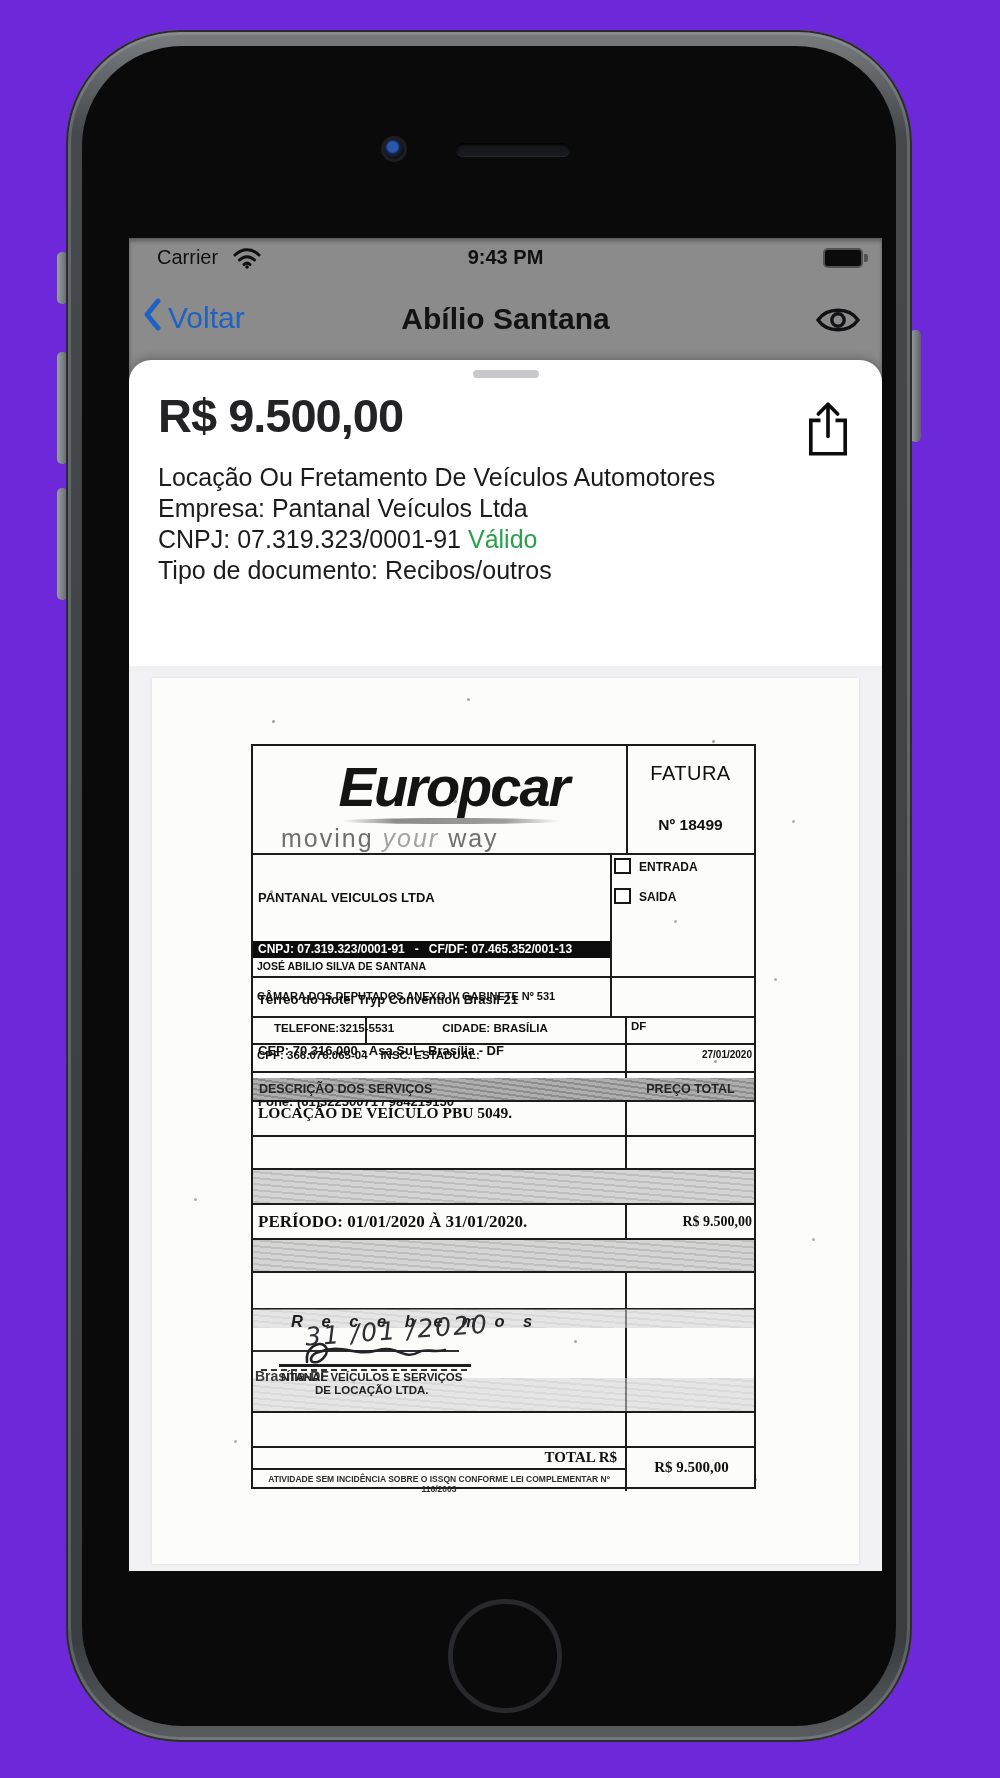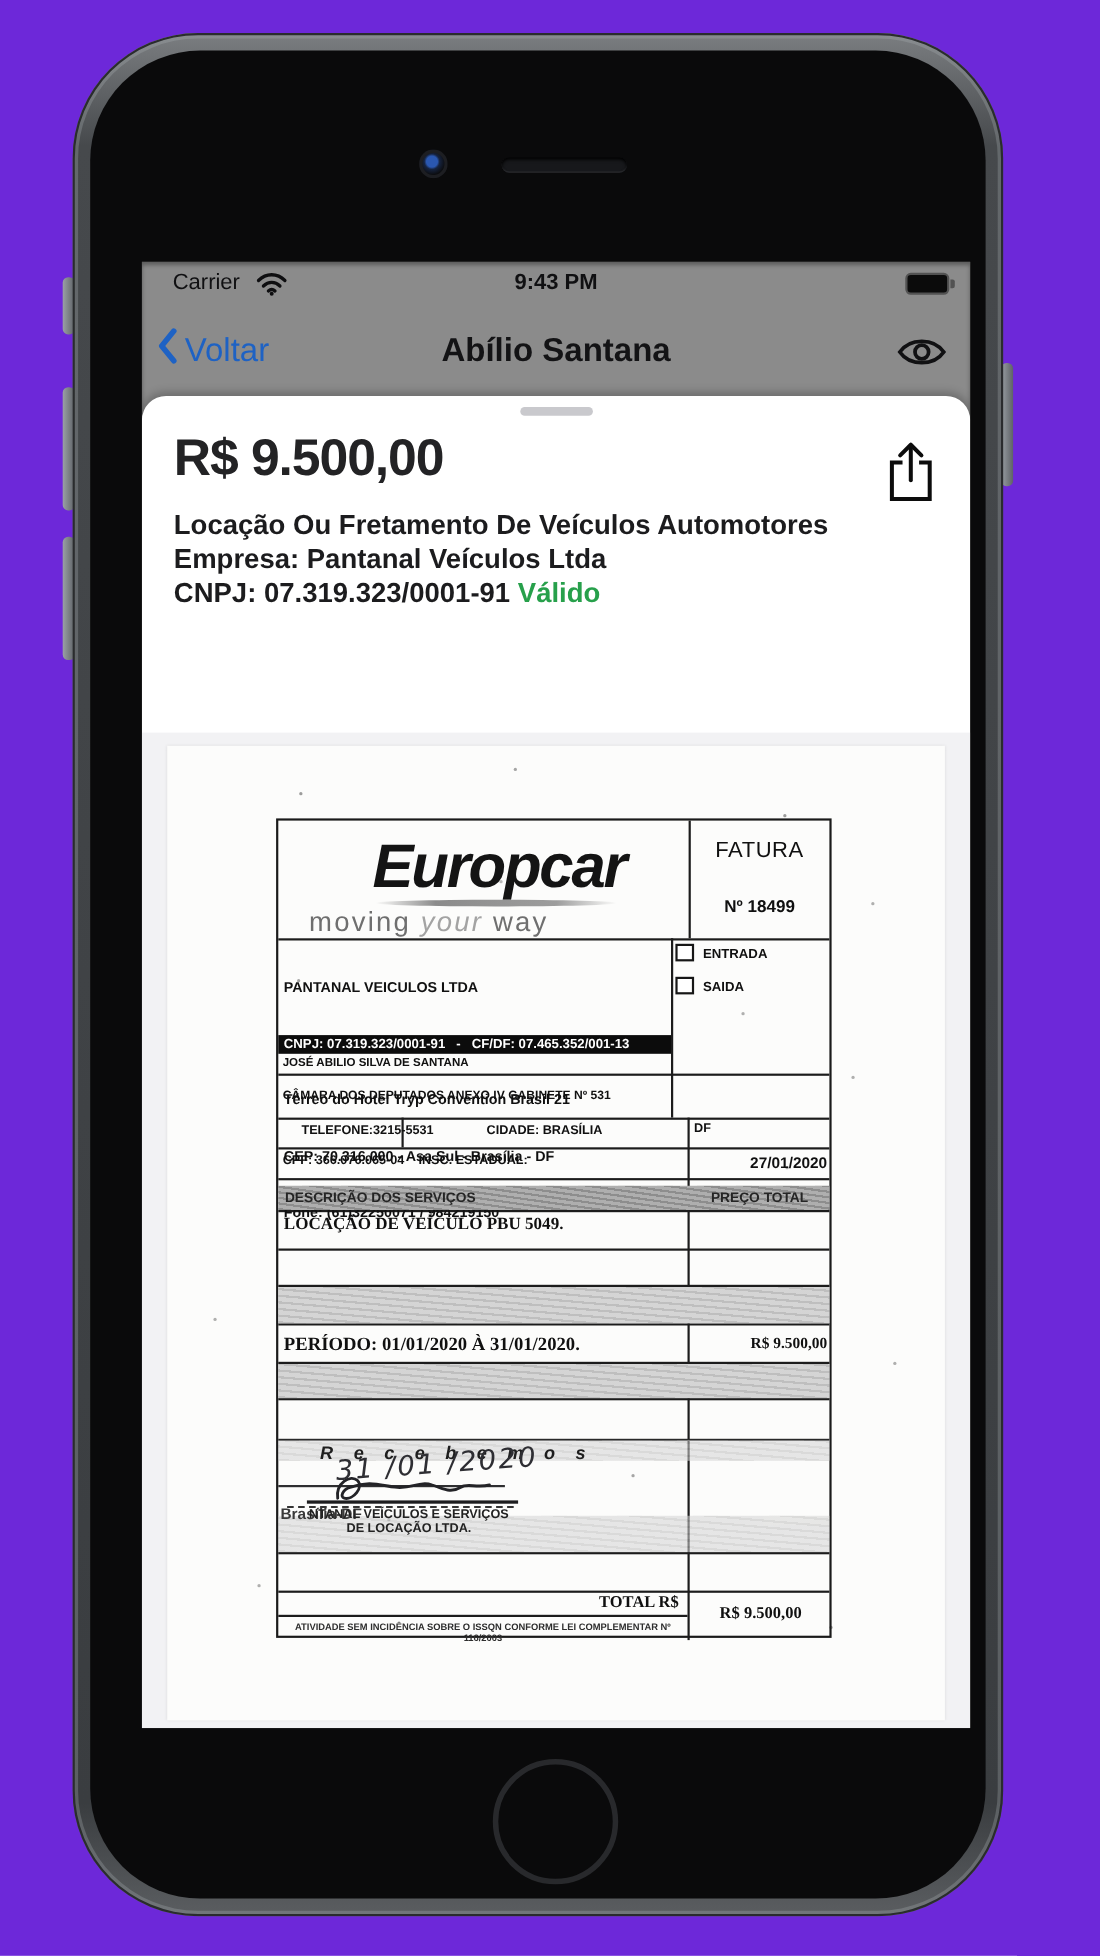--- a/index.html
+++ b/index.html
@@ -36,21 +36,21 @@
   .back-btn { position:absolute; left:14px; top:22px; display:flex; align-items:center; gap:6px; color:#1e62c4; font-size:30px; }
   .nav-title { position:absolute; left:0; top:26px; width:753px; text-align:center; font-size:30px; font-weight:bold; color:#131315; }
   .eye-btn { position:absolute; left:686px; top:26px; width:48px; height:38px; }
 
   
   .card { position:absolute; left:0; top:122px; width:753px; height:1211px; background:#fff; border-radius:22px 22px 0 0;
           box-shadow:0 -3px 8px rgba(0,0,0,.22); }
   .handle { position:absolute; left:50%; margin-left:-33px; top:10px; width:66px; height:8px; border-radius:4px; background:#c9c9cd; }
   .amount { position:absolute; left:29px; top:28px; font-size:47px; font-weight:bold; color:#232325; letter-spacing:-1px; }
   .share-btn { position:absolute; left:675px; top:40px; width:48px; height:58px; }
-  .summary { position:absolute; left:29px; top:102px; width:700px; font-size:25px; line-height:31px; color:#1c1c1e;font-weight:bold; }
+  .summary { position:absolute; left:29px; top:102px; width:700px; font-size:25px; line-height:31px; color:#1c1c1e; }
   .valid { color:#27a04b; }
 
   
   .viewer { position:absolute; left:0; top:306px; width:753px; height:905px; background:#f2f2f4; }
   .docpage { position:absolute; left:23px; top:12px; width:707px; height:886px; background:#fcfcfb; box-shadow:0 0 3px rgba(0,0,0,.10); }
   .specks { position:absolute; left:0; top:0; width:3px; height:3px; border-radius:50%;
             box-shadow: 120px 42px 0 rgba(60,60,60,.5), 315px 20px 0 rgba(60,60,60,.45), 560px 62px 0 rgba(60,60,60,.5),
                         640px 142px 0 rgba(60,60,60,.4), 118px 212px 0 rgba(60,60,60,.45), 42px 520px 0 rgba(60,60,60,.4),
                         562px 382px 0 rgba(60,60,60,.45), 622px 300px 0 rgba(60,60,60,.4), 200px 702px 0 rgba(60,60,60,.4),
                         422px 662px 0 rgba(60,60,60,.45), 82px 762px 0 rgba(60,60,60,.4), 602px 800px 0 rgba(60,60,60,.45),
@@ -159,20 +159,21 @@
                 <path d="M15 19 H6 V50 H38 V19 H29"></path>
                 <path d="M22 34 V5" stroke-linecap="round"></path>
                 <path d="M13 13 L22 4 L31 13" stroke-linecap="round" stroke-linejoin="round"></path>
               </svg>
             </span>
           </div>
           <div class="summary">
             <div>Locação Ou Fretamento De Veículos Automotores</div>
             <div>Empresa: Pantanal Veículos Ltda</div>
             <div><span>CNPJ: 07.319.323/0001-91</span> <span class="valid">Válido</span></div>
+            <div>Tipo de documento: Recibos/outros</div>
           </div>
 
           <div class="viewer">
             <div class="docpage">
               <div class="specks"></div>
 
               <div class="invoice">
 
                 <div class="hl" style="top:107px;"></div>
                 <div class="hl" style="top:230px;"></div>
@@ -215,21 +216,21 @@
 
                 <div class="cnpj-bar">CNPJ: 07.319.323/0001-91   -   CF/DF: 07.465.352/001-13</div>
                 <div class="cust-name">JOSÉ ABILIO SILVA DE SANTANA</div>
                 <div class="cust-addr">CÂMARA DOS DEPUTADOS ANEXO IV GABINETE Nº 531</div>
 
                 <div class="cell-txt" style="left:4px;top:276px;margin-left:17px;">TELEFONE:3215-5531</div>
                 <div class="cell-txt" style="left:112px;top:276px;width:260px;text-align:center;">CIDADE: BRASÍLIA</div>
                 <div class="cell-txt" style="left:378px;top:274px;">DF</div>
 
                 <div class="cell-txt" style="left:4px;top:303px;">CPF: 366.076.065-04    INSC. ESTADUAL:</div>
-                <div class="cell-txt" style="left:372px;top:303px;width:127px;text-align:right;font-size:14px;">27/01/2020</div>
+                <div class="cell-txt" style="left:372px;top:303px;width:127px;text-align:right;font-size:10px;">27/01/2020</div>
 
                 <div class="gray-head"></div>
                 <div class="gh-txt" style="left:6px;">DESCRIÇÃO DOS SERVIÇOS</div>
                 <div class="gh-txt" style="left:372px;width:131px;text-align:center;">PREÇO TOTAL</div>
 
                 <div class="serif-b" style="position:absolute;left:5px;top:358px;font-size:15.5px;">LOCAÇÃO DE VEÍCULO PBU 5049.</div>
 
                 <div class="noise-row" style="top:424px;height:33px;"></div>
                 <div class="serif-b" style="position:absolute;left:5px;top:466px;font-size:17px;">PERÍODO: 01/01/2020  À 31/01/2020.</div>
                 <div class="serif-b" style="position:absolute;left:374px;top:468px;width:125px;text-align:right;font-size:14px;">R$ 9.500,00</div>

